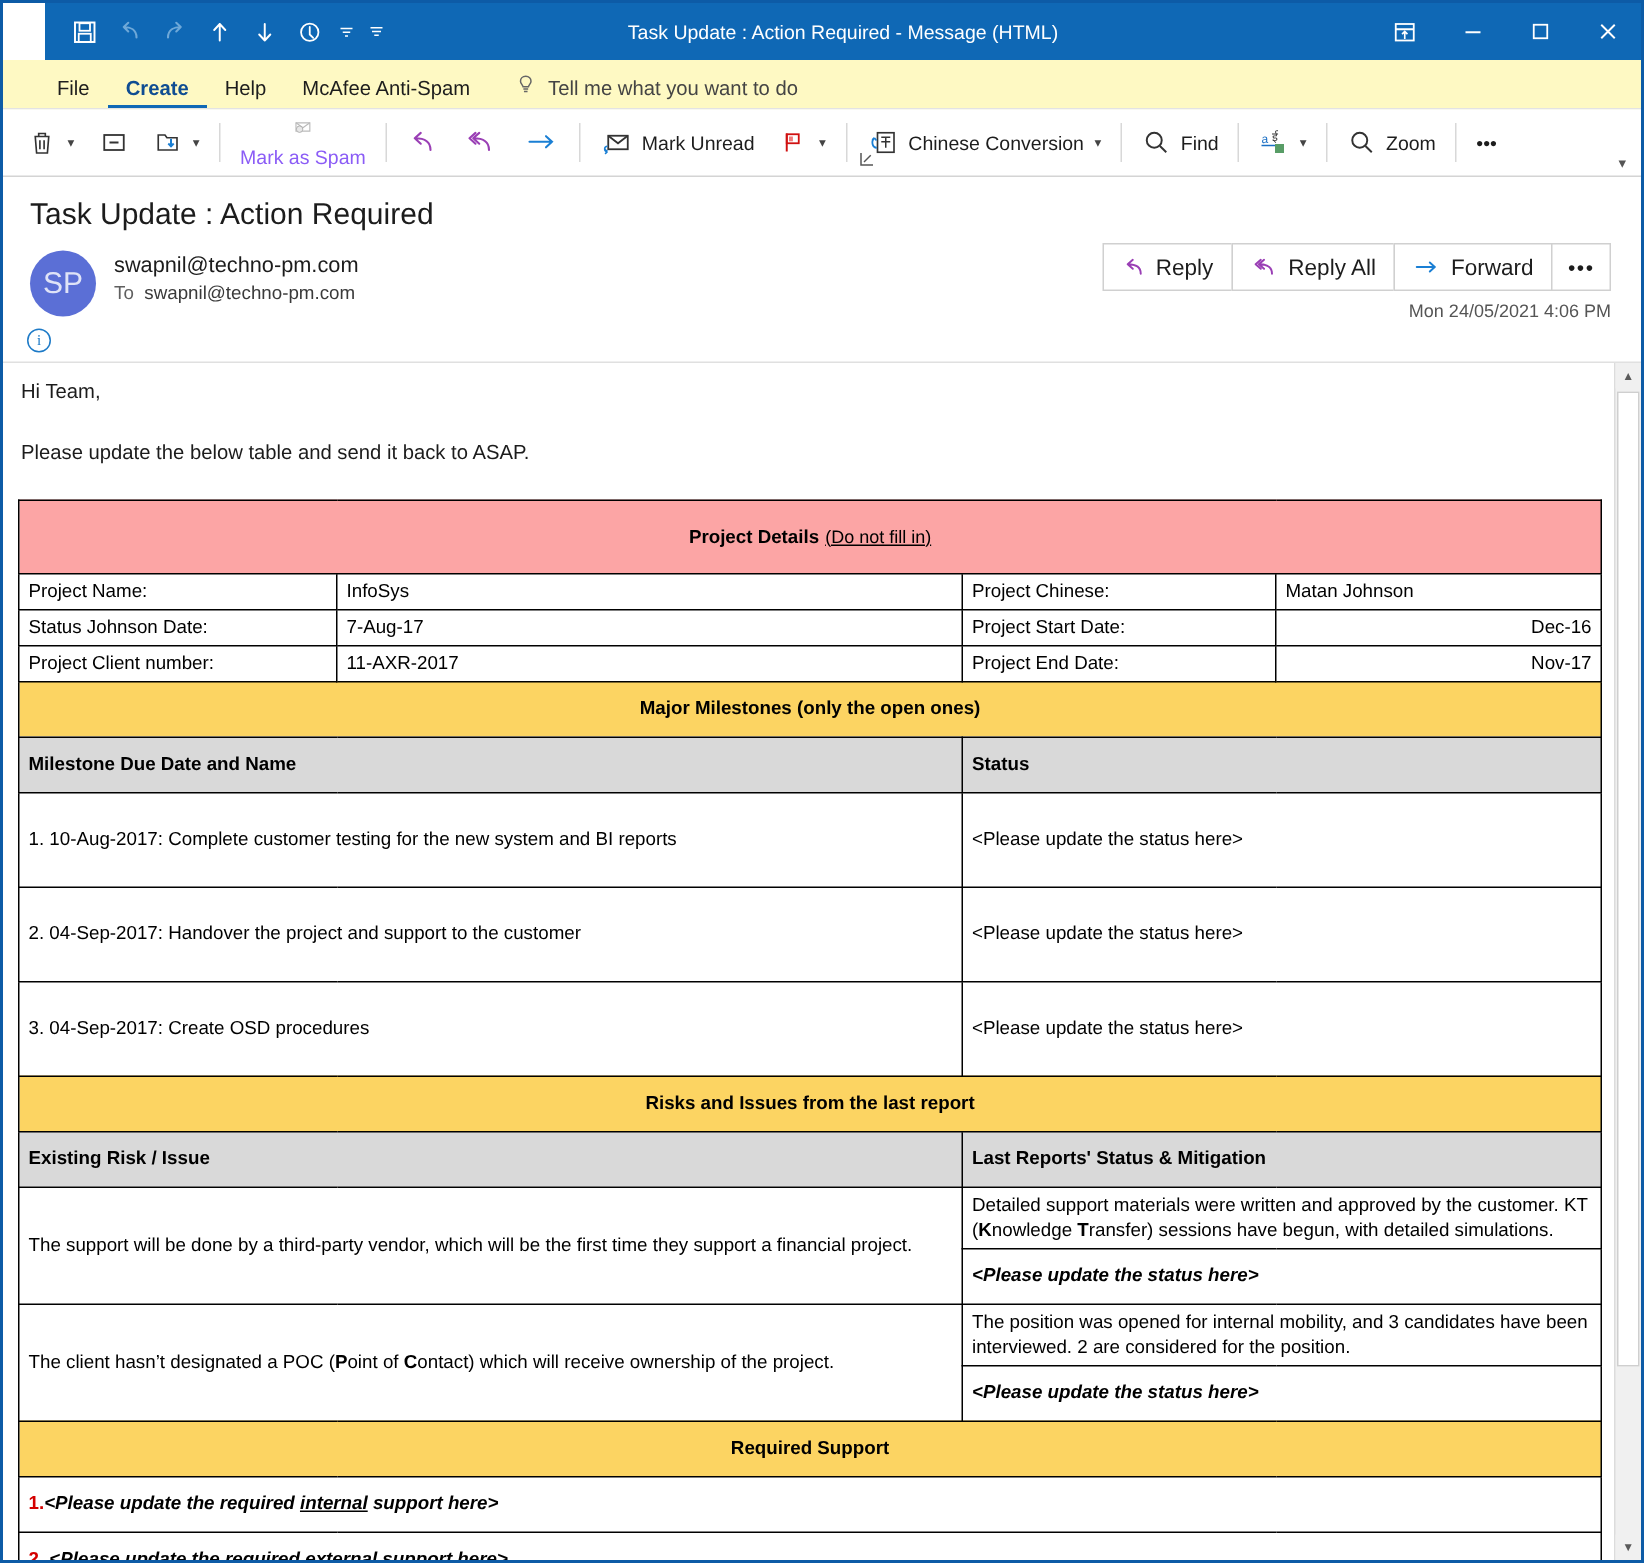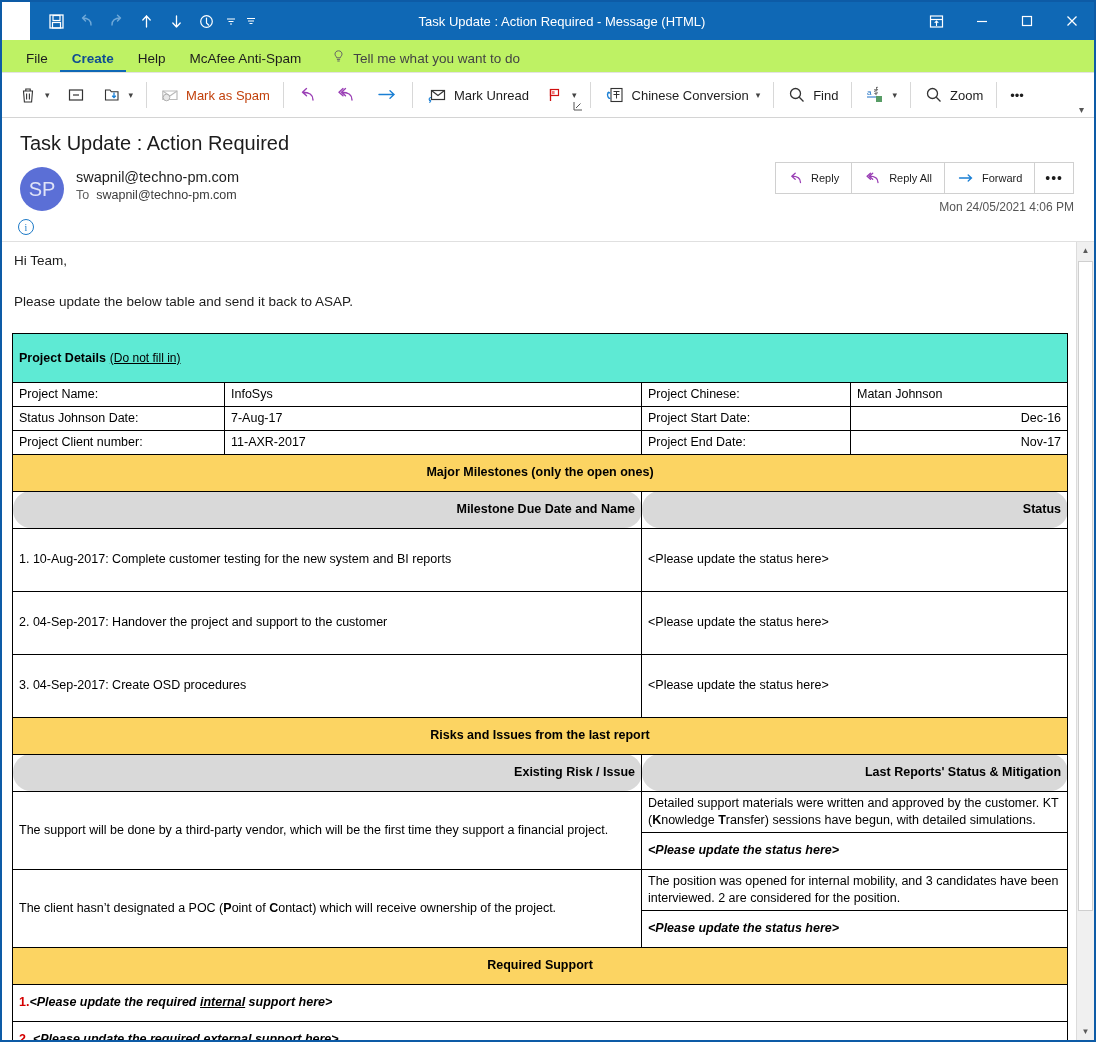--- a/index.html
+++ b/index.html
@@ -75,26 +75,26 @@
     height: 38px;
     display: flex;
     align-items: center;
     justify-content: center;
     color: #fff;
   }
 
   
   .menubar {
     height: 32px;
-    background: #bef264;
+    background: #fef9c3;
     display: flex;
     align-items: flex-end;
     flex: 0 0 auto;
     border-bottom: 1px solid #e3e3e3;
-    padding-left: 12px;
+    padding-left: 24px;
   }
   .menu-item {
     font-size: 13.5px;
     color: #1d1d1d;
     padding: 0 12px 7px 12px;
     line-height: 1;
     white-space: nowrap;
   }
   .menu-item.active {
     font-weight: bold;
@@ -125,21 +125,21 @@
   .rb {
     display: flex;
     align-items: center;
     gap: 6px;
     padding: 0 8px;
     height: 34px;
     font-size: 13px;
     color: #1d1d1d;
     white-space: nowrap;
   }
-  .rb.disabled { color: #c2410c; }
+  .rb.disabled { color: #8b5cf6; flex-direction: column; }
   .rb-sep {
     width: 1px;
     height: 26px;
     background: #d8d8d8;
     margin: 0 5px;
   }
   .caret {
     font-size: 9px;
     color: #444;
     margin-left: 1px;
@@ -215,21 +215,21 @@
     align-items: center;
   }
   .act-btn {
     height: 30px;
     border: 1px solid #d0d0d0;
     background: #fff;
     display: flex;
     align-items: center;
     gap: 7px;
     padding: 0 12px;
-    font-size: 11px;
+    font-size: 15px;
     color: #1d1d1d;
     margin-left: -1px;
     white-space: nowrap;
   }
   .act-btn.dots { padding: 0 10px; font-size: 14px; letter-spacing: 1px; }
   .timestamp {
     position: absolute;
     right: 20px;
     top: 82px;
     font-size: 12px;
@@ -287,45 +287,45 @@
   }
   table.status td {
     border: 1px solid #000;
     padding: 3px 6px;
     font-size: 12.5px;
     color: #000;
     vertical-align: middle;
     line-height: 1.35;
   }
   .band-blue {
-    background: #5eead4;
+    background: #fca5a5;
+    text-align: center;
     font-weight: bold;
     font-size: 15px;
     height: 42px;
   }
   .band-blue .sub {
     font-weight: normal;
     font-size: 12px;
     text-decoration: underline;
     margin-left: 4px;
   }
   .band-yellow {
     background: #fcd462;
     text-align: center;
     font-weight: bold;
     font-size: 14.5px;
     height: 30px;
   }
   .band-gray {
     background: #d9d9d9;
-    text-align: right;
+    text-align: left;
     font-weight: bold;
     font-size: 12.5px;
     height: 30px;
-    border-radius: 18px;
   }
   .cell-right { text-align: right; }
   .row-h { height: 20px; }
   .ms-row td { height: 56px; vertical-align: middle; }
   .status-ph {
     color: #e8000d;
     font-size: 12.5px;
   }
   .risk-desc { height: 54px; vertical-align: middle; }
   .risk-text { vertical-align: top; padding-top: 8px; height: 34px; }

